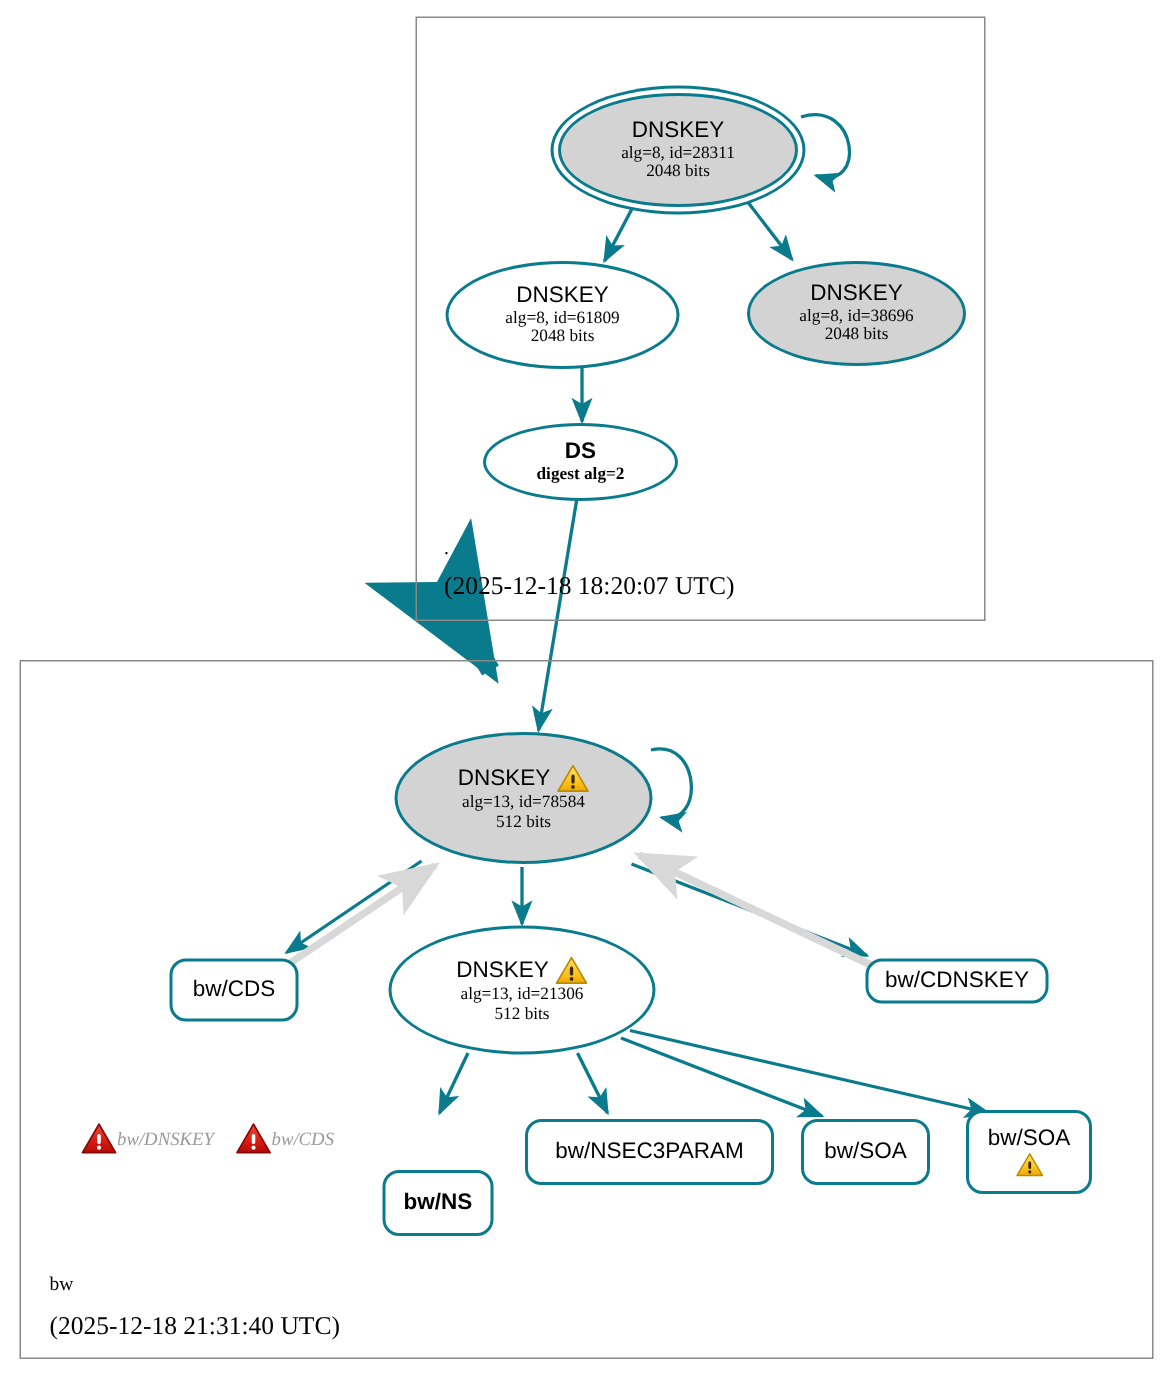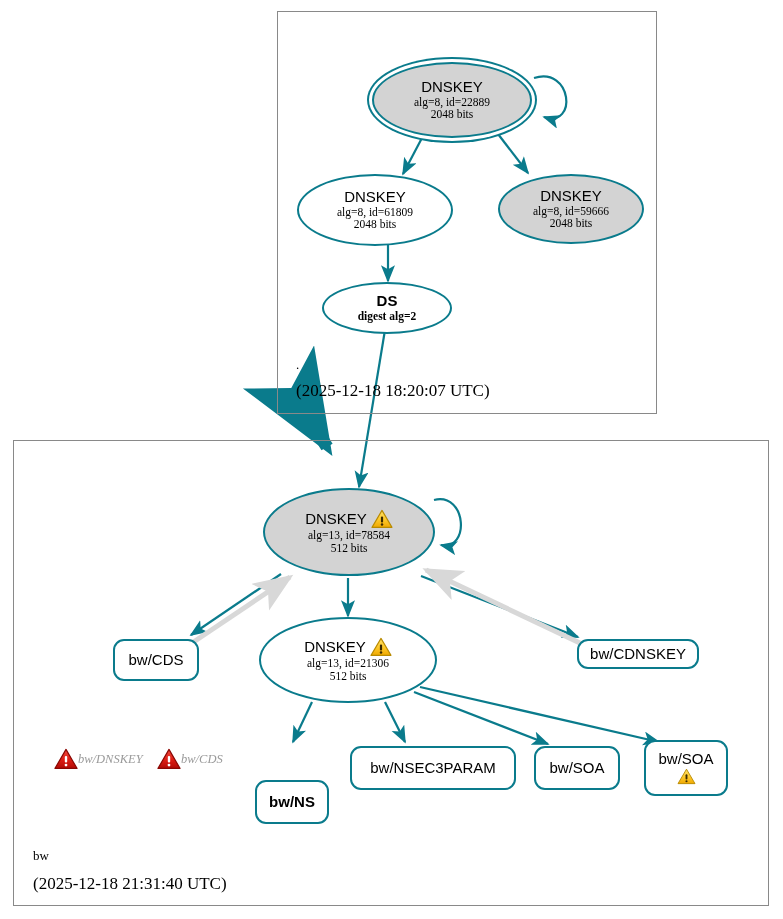--- a/index.html
+++ b/index.html
@@ -202,37 +202,37 @@
 <div class="zone-label" style="left:296px; top:357px;">.</div>
 <div class="zone-stamp" style="left:296px; top:381px;">(2025-12-18 18:20:07 UTC)</div>
 
 <div class="zone-label" style="left:33px; top:848px;">bw</div>
 <div class="zone-stamp" style="left:33px; top:874px;">(2025-12-18 21:31:40 UTC)</div>
 
 <div class="node ellipse sep fill-gray" style="left:372px; top:62px; width:160px; height:76px;">
   <div class="n-title">
     <span>DNSKEY</span>
   </div>
-  <div class="n-sub">alg=8, id=22889</div>
+  <div class="n-sub">alg=8, id=28311</div>
   <div class="n-sub">2048 bits</div>
 </div>
 
 <div class="node ellipse fill-white" style="left:297px; top:174px; width:156px; height:72px;">
   <div class="n-title">
     <span>DNSKEY</span>
   </div>
   <div class="n-sub">alg=8, id=61809</div>
   <div class="n-sub">2048 bits</div>
 </div>
 
 <div class="node ellipse fill-gray" style="left:498px; top:174px; width:146px; height:70px;">
   <div class="n-title">
     <span>DNSKEY</span>
   </div>
-  <div class="n-sub">alg=8, id=59666</div>
+  <div class="n-sub">alg=8, id=38696</div>
   <div class="n-sub">2048 bits</div>
 </div>
 
 <div class="node ellipse fill-white" style="left:322px; top:282px; width:130px; height:52px;font-weight:bold;">
   <div class="n-title">
     <span>DS</span>
   </div>
   <div class="n-sub">digest alg=2</div>
 </div>
 

